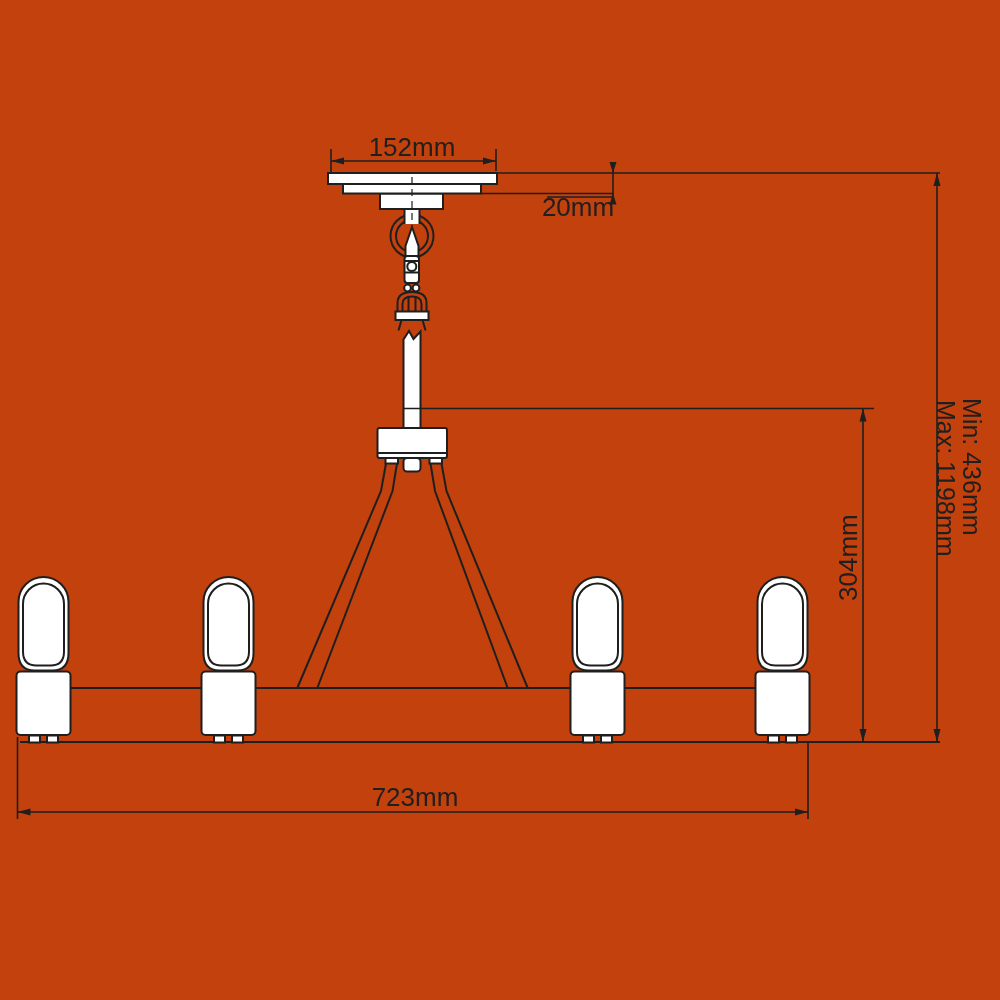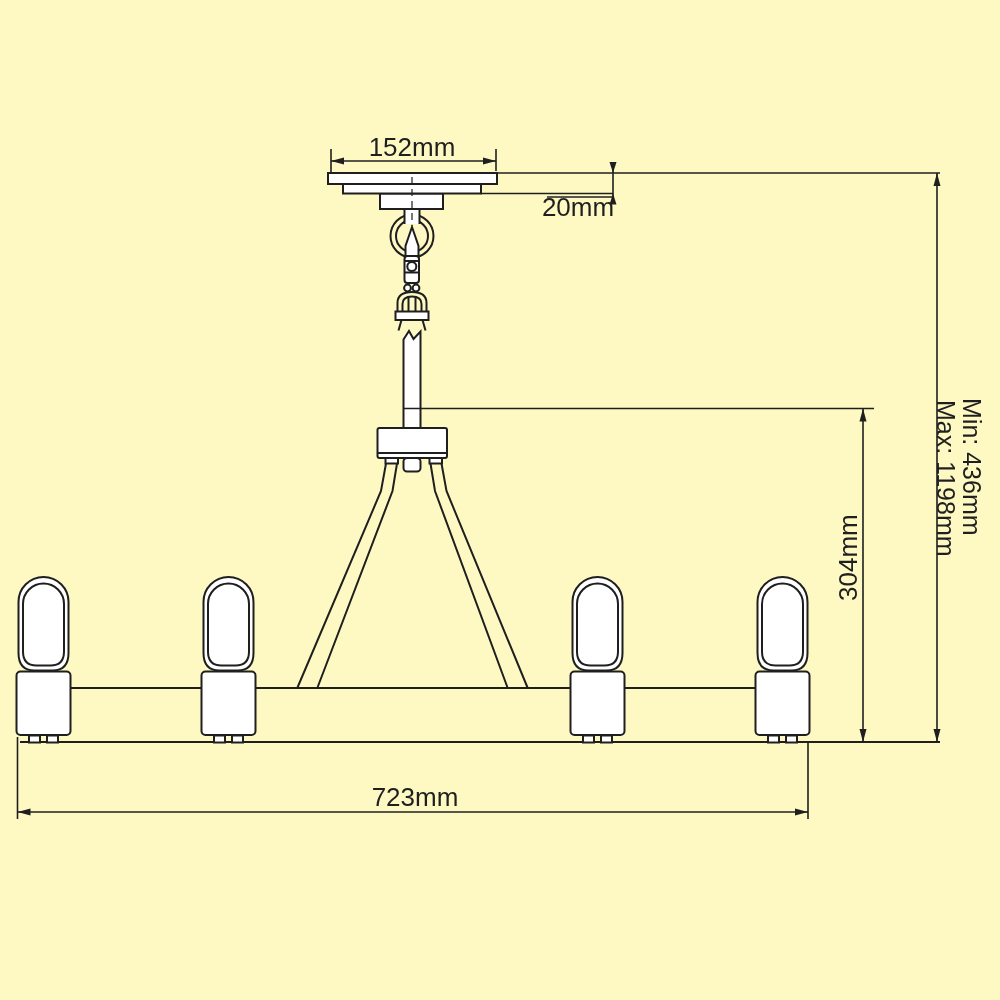--- a/index.html
+++ b/index.html
@@ -7,21 +7,21 @@
     padding: 0;
     width: 1000px;
     height: 1000px;
     background: #ffffff;
     font-family: "Liberation Sans", sans-serif;
   }
   .stage {
     position: relative;
     width: 1000px;
     height: 1000px;
-    background: #fef9c3;
+    background: #c2410c;
     overflow: hidden;
   }
   svg { display: block; }
   
   .ln  { stroke: #1f1f1f; stroke-width: 2; fill: none; }
   .fw  { fill: #ffffff; }
   
   .dim { stroke: #1f1f1f; stroke-width: 1.6; fill: none; }
   .ar  { fill: #1f1f1f; stroke: none; }
   .dash { stroke: #1f1f1f; stroke-width: 1.2; stroke-dasharray: 7 5; fill: none; }

